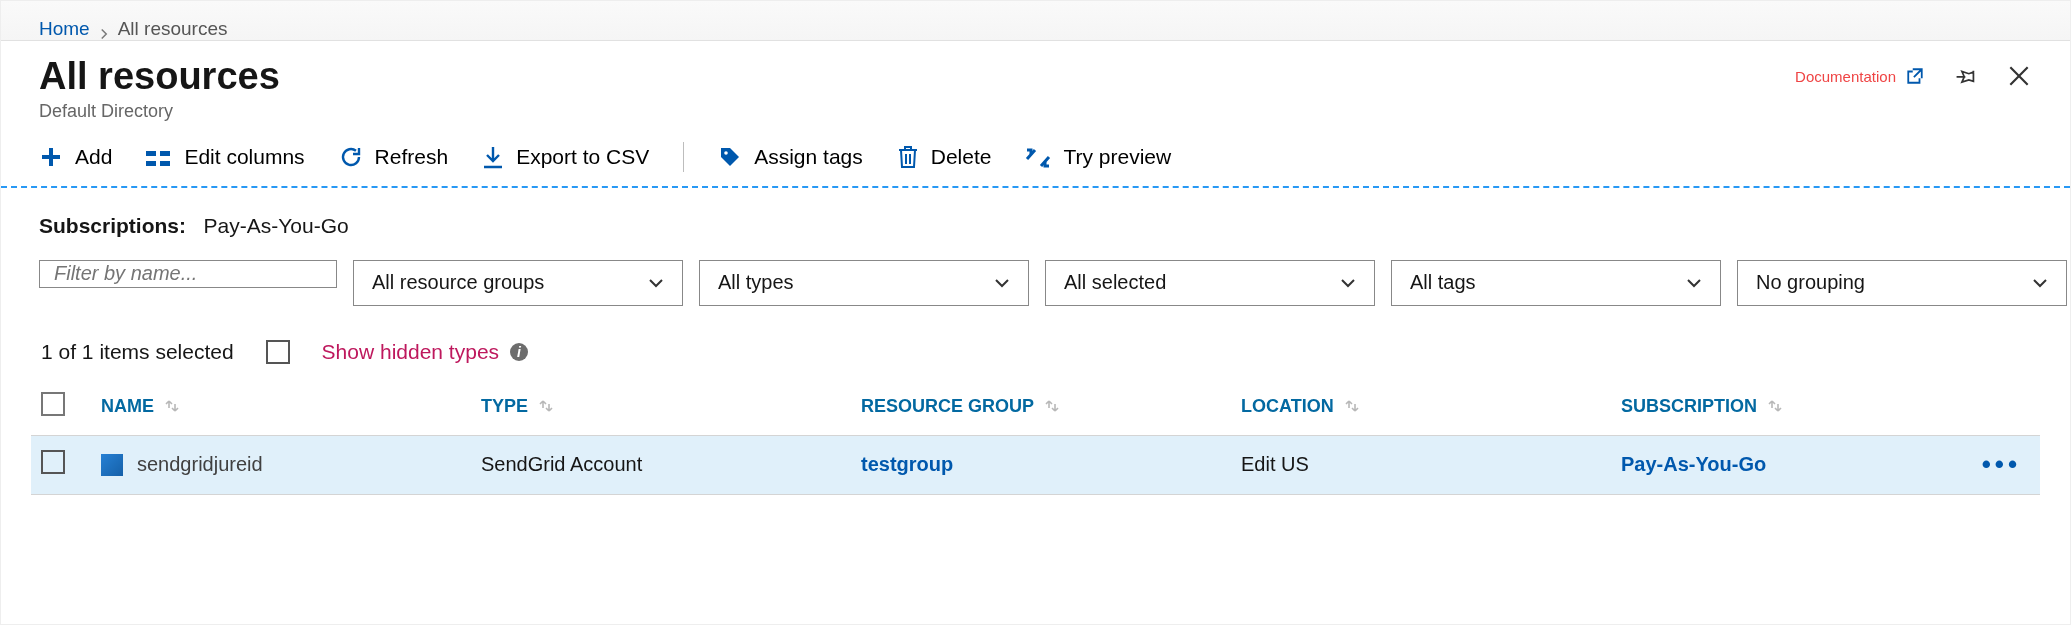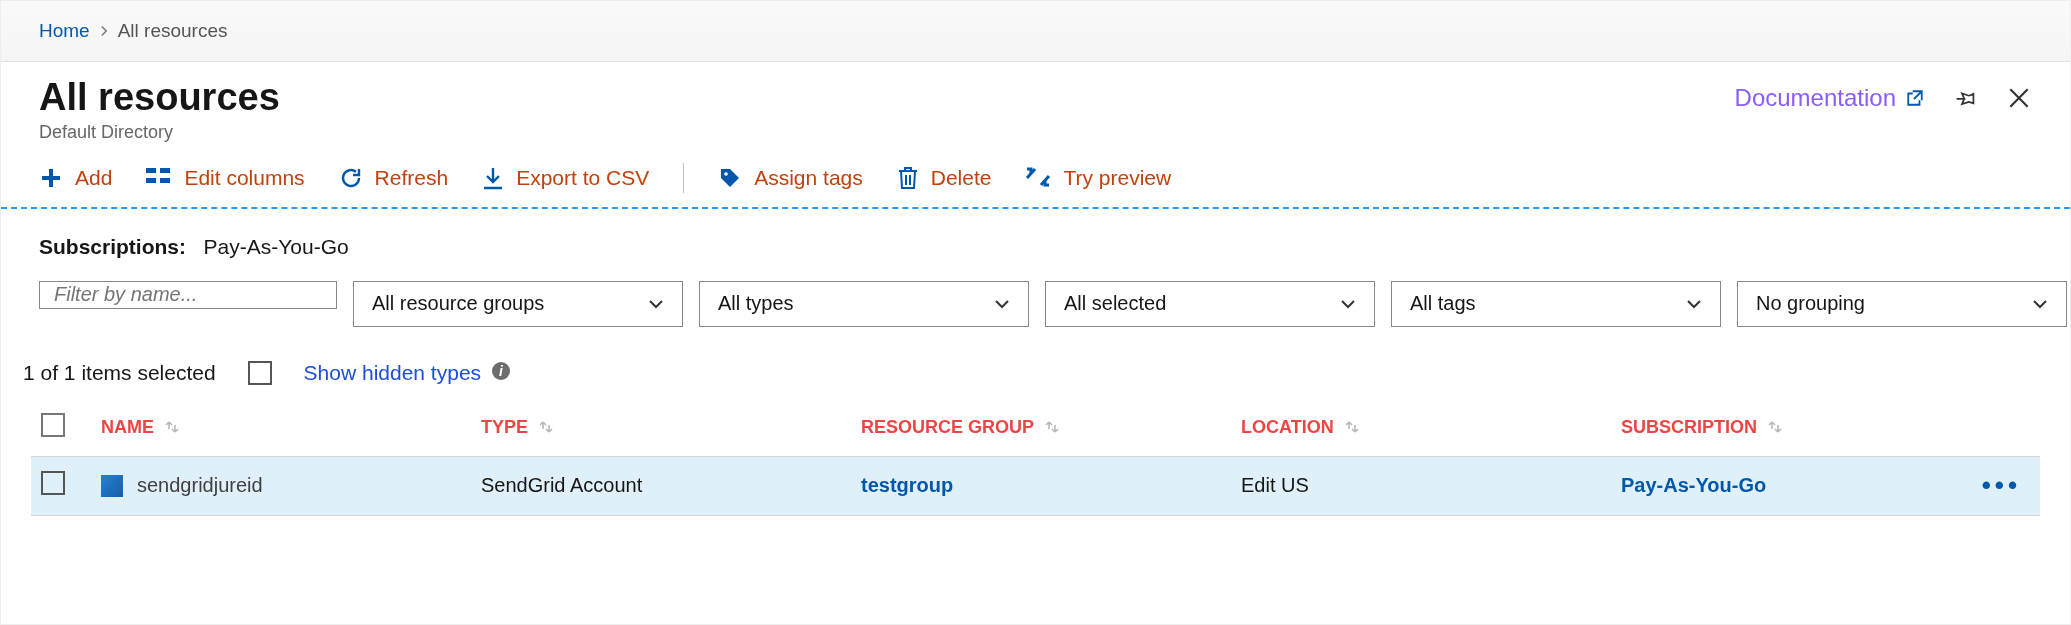--- a/index.html
+++ b/index.html
@@ -1,48 +1,48 @@
 <!DOCTYPE html>
 <html><head>
 <meta charset="utf-8">
 <style>
   * { box-sizing: border-box; margin: 0; padding: 0; font-family: "Segoe UI", Arial, sans-serif; }
   body { background: #ffffff; color: #161616; }
   .page { width: 2071px; height: 625px; overflow: hidden; border: 1px solid #eee;}
 
   
   .breadcrumb-bar {
-    height: 61px;
+    height: 40px;
     display: flex;
-    align-items: center;
+    align-items: flex-end;
     padding: 0 38px;
     border-bottom: 1px solid #e1e1e1;
     font-size: 19px;
     background: linear-gradient(#fafafa,#f5f5f5);
   }
   .bc-link { color: #0058ad; cursor: pointer; }
   .bc-sep { color: #7a7a7a; margin: 0 8px; }
   .bc-cur { color: #555; }
 
   
   .title-area { padding: 14px 38px 10px 38px; display:flex; justify-content:space-between; align-items:flex-start;}
   .title-left h1 { font-size: 38px; font-weight: 600; line-height:1.15;}
   .title-left .sub { font-size: 18px; color: #666; margin-top:2px;}
   .title-right { display:flex; align-items:center; gap:28px; padding-top:8px;}
-  .doc-link { color:#8b5cf6; font-size:24px; display:flex; align-items:center; gap:10px; cursor:pointer;}
+  .doc-link { color:#ef4444; font-size:15px; display:flex; align-items:center; gap:10px; cursor:pointer;}
   .icon-btn { cursor:pointer; color:#333; display:flex; }
 
   
   .command-bar {
     display:flex; align-items:center; gap:34px;
     padding: 10px 38px 14px 38px;
     border-bottom: 2px dashed #2899f5;
     font-size:21px;
   }
-  .cmd { display:flex; align-items:flex-start; gap:12px; cursor:pointer; color:#c2410c;}
+  .cmd { display:flex; align-items:flex-end; gap:12px; cursor:pointer; color:#000000;}
   .cmd svg { color:#0058ad; }
   .cmd-sep { width:1px; height:30px; background:#bdbdbd; }
 
   
   .subscriptions-row { padding: 26px 38px 4px 38px; font-size:21px;}
   .subscriptions-row b { font-weight:700; }
 
   .filter-row { display:flex; gap:16px; padding: 18px 38px 0 38px; }
   .filter-input {
     width: 326px; height:28px; border:1px solid #888; padding:0 14px;
@@ -50,32 +50,32 @@
   }
   .sel {
     height:46px; border:1px solid #888; padding:12px 18px; min-width:220px;
     display:flex; align-items:center; justify-content:space-between;
     font-size:20px; cursor:pointer; gap:30px;
   }
   .sel.wide{ min-width:330px;}
   .chev { width:16px;height:16px;}
 
   
-  .info-row { display:flex; align-items:center; gap:32px; padding: 34px 38px 8px 22px; font-size:21px;}
+  .info-row { display:flex; align-items:center; gap:32px; padding: 34px 38px 8px 40px; font-size:21px;}
   .chk {
     width:24px;height:24px;border:2px solid #555; display:inline-block; flex:0 0 24px;
   }
-  .info-label { color:#1d4ed8; display:flex; gap:10px;}
+  .info-label { color:#be185d; display:flex; align-items:center; gap:10px;}
 
   
   .tbl { padding: 6px 30px 0 30px;}
   .thead, .trow { display:grid;
     grid-template-columns: 60px 380px 380px 380px 380px 340px 60px;
     align-items:center; }
-  .thead { font-size:18px; font-weight:700; color:#ef4444; padding: 14px 10px;}
+  .thead { font-size:18px; font-weight:700; color:#0369a1; padding: 14px 10px;}
   .thead .th { display:flex; align-items:center; gap:10px;}
   .sort-ic{ color:#b8b8b8; }
   .trow {
     background:#e0f0fa; height:60px; padding:0 10px;
     border-top:1px solid #d4d4d4; border-bottom:1px solid #d4d4d4;
     font-size:20px;
   }
   .trow .name-cell { display:flex; align-items:center; gap:14px; color:#404040; font-weight:400;}
   .res-icon { width:22px;height:22px; background:linear-gradient(135deg,#2680d4,#1560a8);}
   .link-cell{ color:#0058ad; font-weight:600; }

